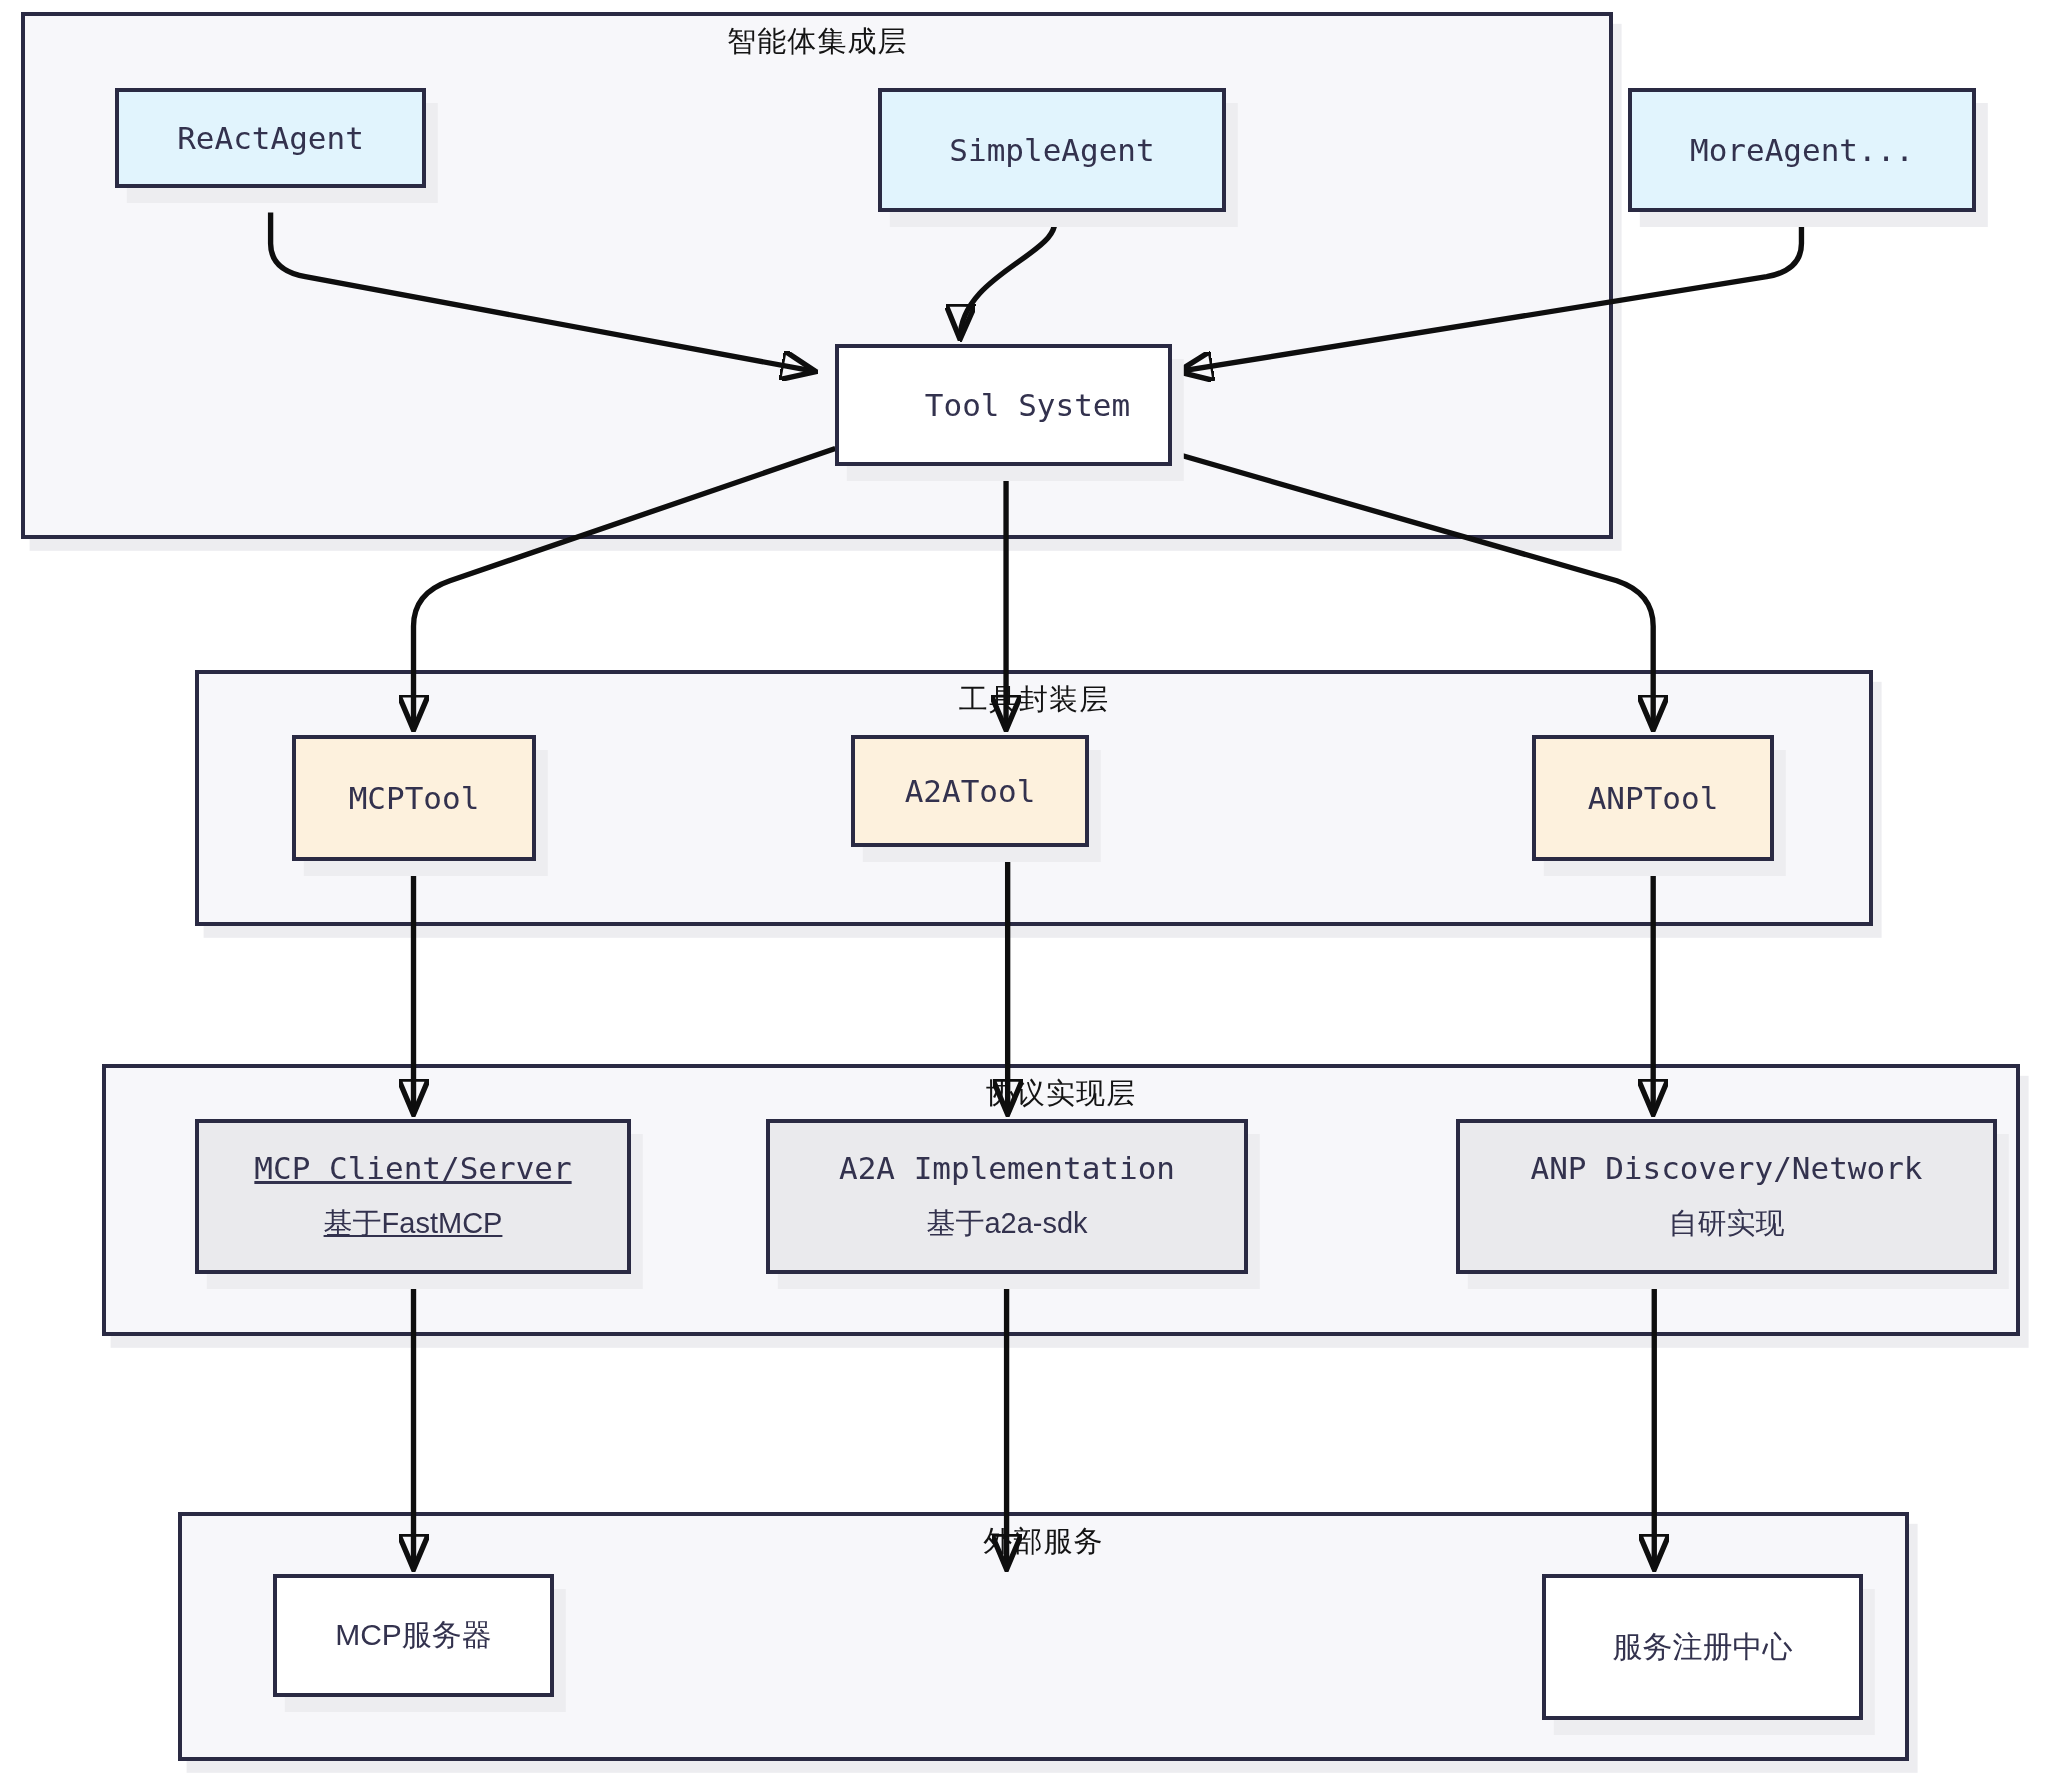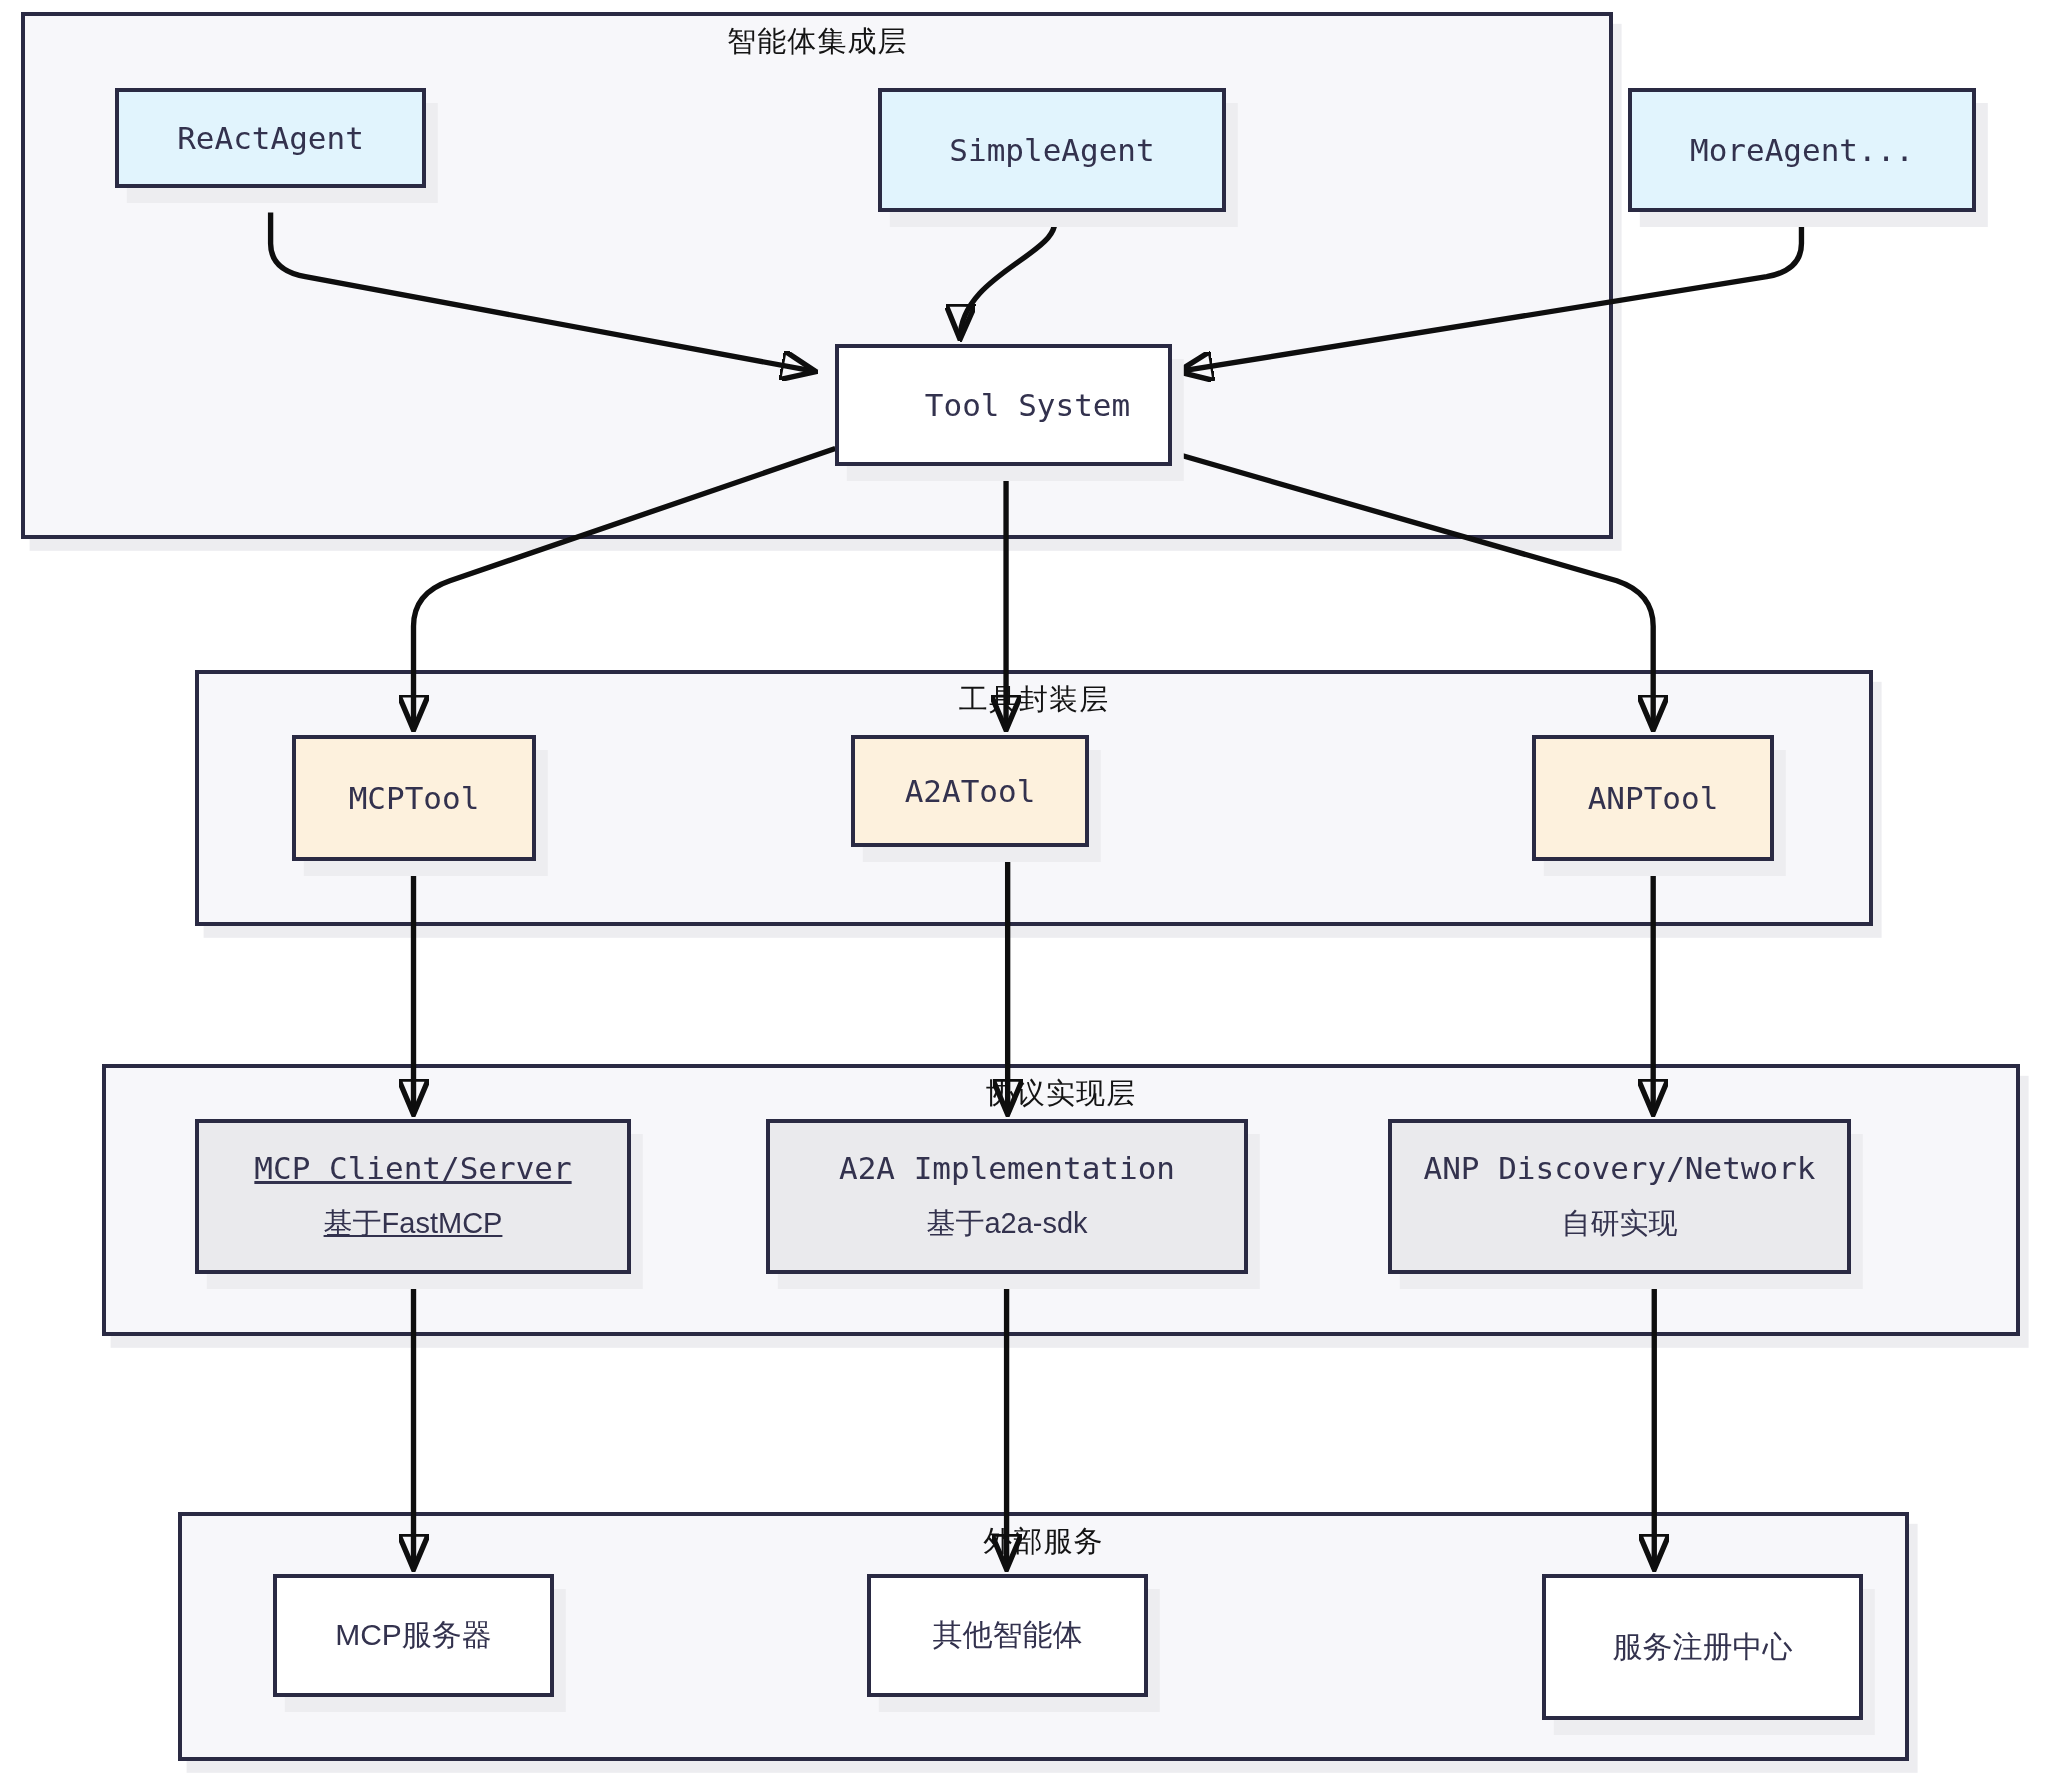--- a/index.html
+++ b/index.html
@@ -148,31 +148,28 @@
   <div class="node fill-gray" style="left:195px;top:1119px;width:436px;height:155px;text-decoration:underline;">
     <span class="lbl">MCP Client/Server</span>
     <span class="sub">基于FastMCP</span>
   </div>
 
   <div class="node fill-gray" style="left:766px;top:1119px;width:482px;height:155px;">
     <span class="lbl">A2A Implementation</span>
     <span class="sub">基于a2a-sdk</span>
   </div>
 
-  <div class="node fill-gray" style="left:1388px;top:1119px;width:463px;height:155px;">
+  <div class="node fill-gray" style="left:1456px;top:1119px;width:541px;height:155px;">
     <span class="lbl">ANP Discovery/Network</span>
     <span class="sub">自研实现</span>
   </div>
 
   <div class="node fill-white" style="left:273px;top:1574px;width:281px;height:123px;">
     <span class="lbl cjk">MCP服务器</span>
   </div>
 
-  <div class="node fill-white" style="left:867px;top:1574px;width:281px;height:123px;">
-    <span class="lbl cjk">其他智能体</span>
-  </div>
 
   <div class="node fill-white" style="left:1494px;top:1574px;width:321px;height:146px;margin-left:48px;">
     <span class="lbl cjk">服务注册中心</span>
   </div>
 
 </div>
 
 
 </body></html>

